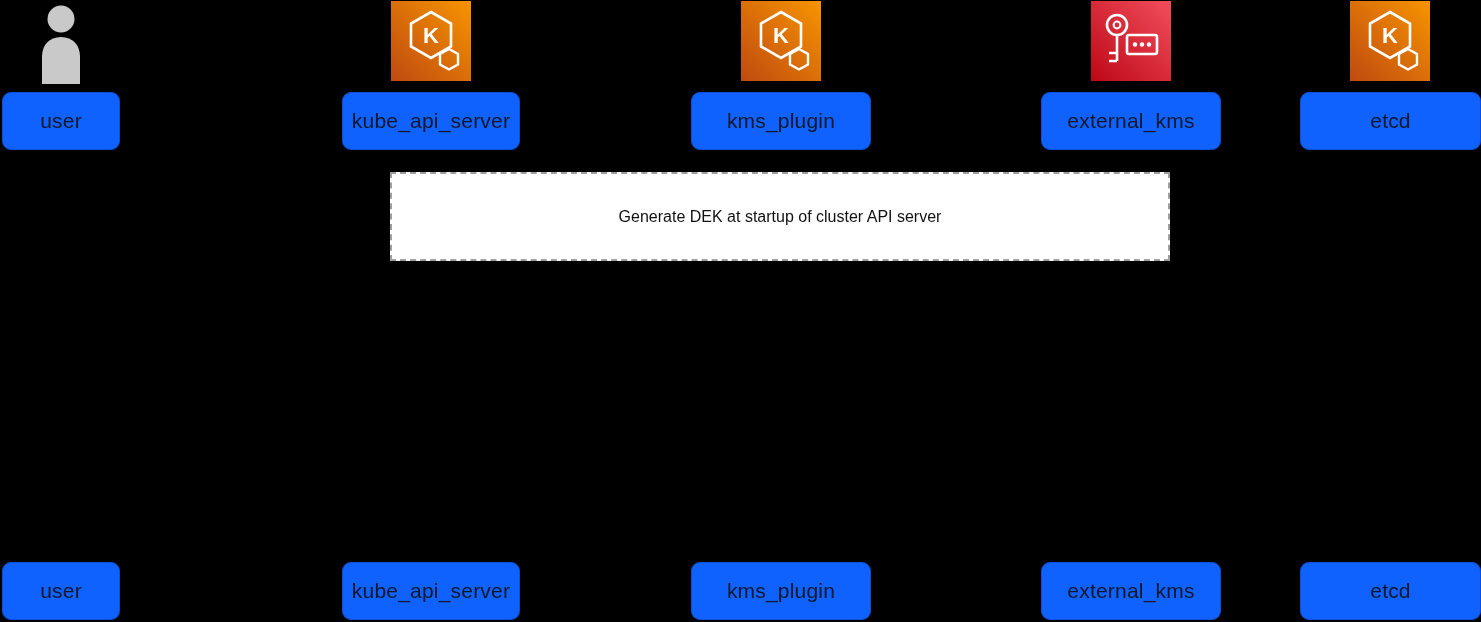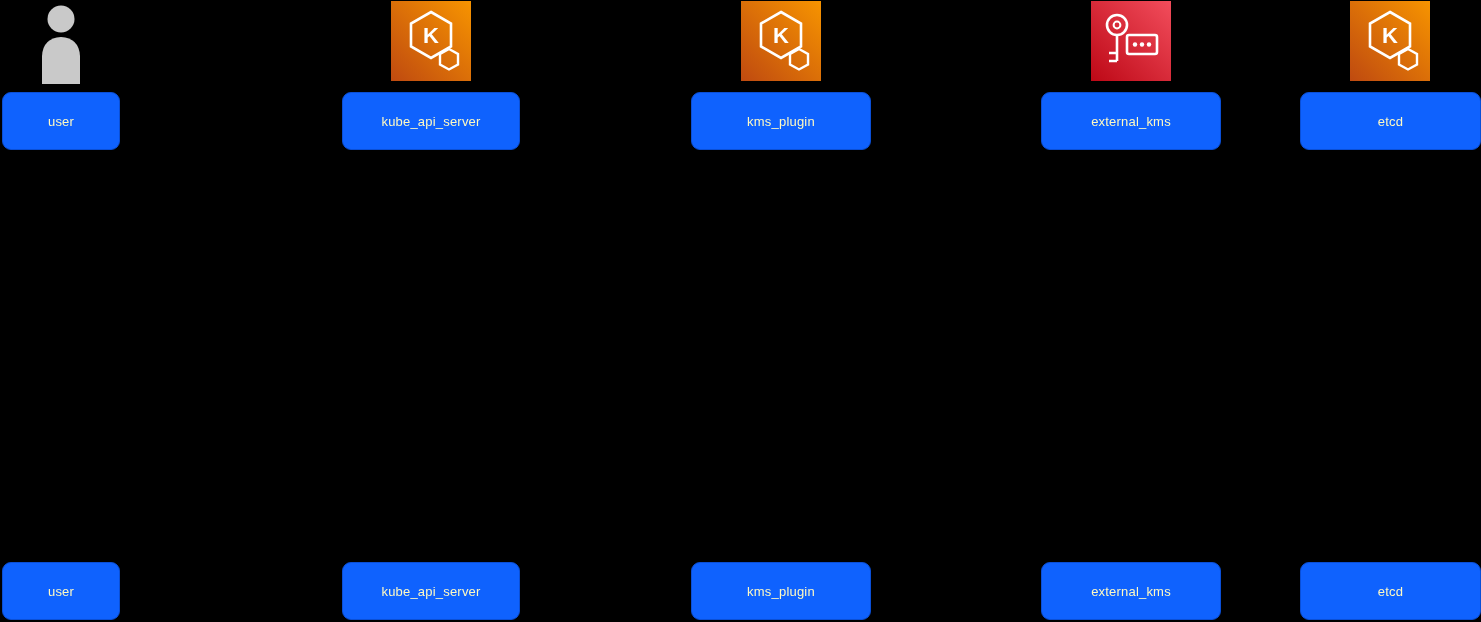--- a/index.html
+++ b/index.html
@@ -18,22 +18,22 @@
   .actor-box {
     position: absolute;
     height: 58px;
     background: #0F62FE;
     border: 1px solid #0a4fd6;
     border-radius: 9px;
     box-sizing: border-box;
     display: flex;
     align-items: center;
     justify-content: center;
-    color: #fef9c3;
-    font-size: 13px;
+    color: #0f172a;
+    font-size: 21px;
     font-weight: 500;
     letter-spacing: 0.2px;
   }
   .actor-icon {
     position: absolute;
     top: 1px;
     width: 80px;
     height: 80px;
     display: flex;
     align-items: center;
@@ -126,20 +126,23 @@
   </div>
 
   <div class="actor-box" style="left:1041px; top:92px; width:180px;">
     <span>external_kms</span>
   </div>
 
   <div class="actor-box" style="left:1300px; top:92px; width:181px;">
     <span>etcd</span>
   </div>
 
+  <div class="note-box">
+    <span>Generate DEK at startup of cluster API server</span>
+  </div>
 
   <div class="actor-box" style="left:2px; top:562px; width:118px;">
     <span>user</span>
   </div>
 
   <div class="actor-box" style="left:342px; top:562px; width:178px;">
     <span>kube_api_server</span>
   </div>
 
   <div class="actor-box" style="left:691px; top:562px; width:180px;">

